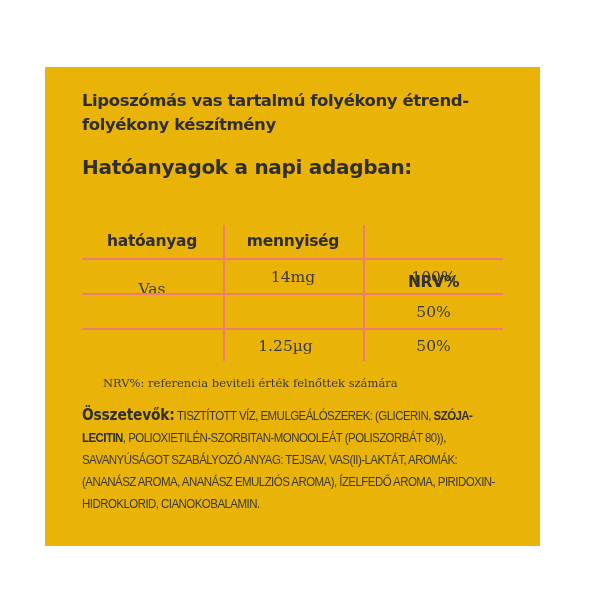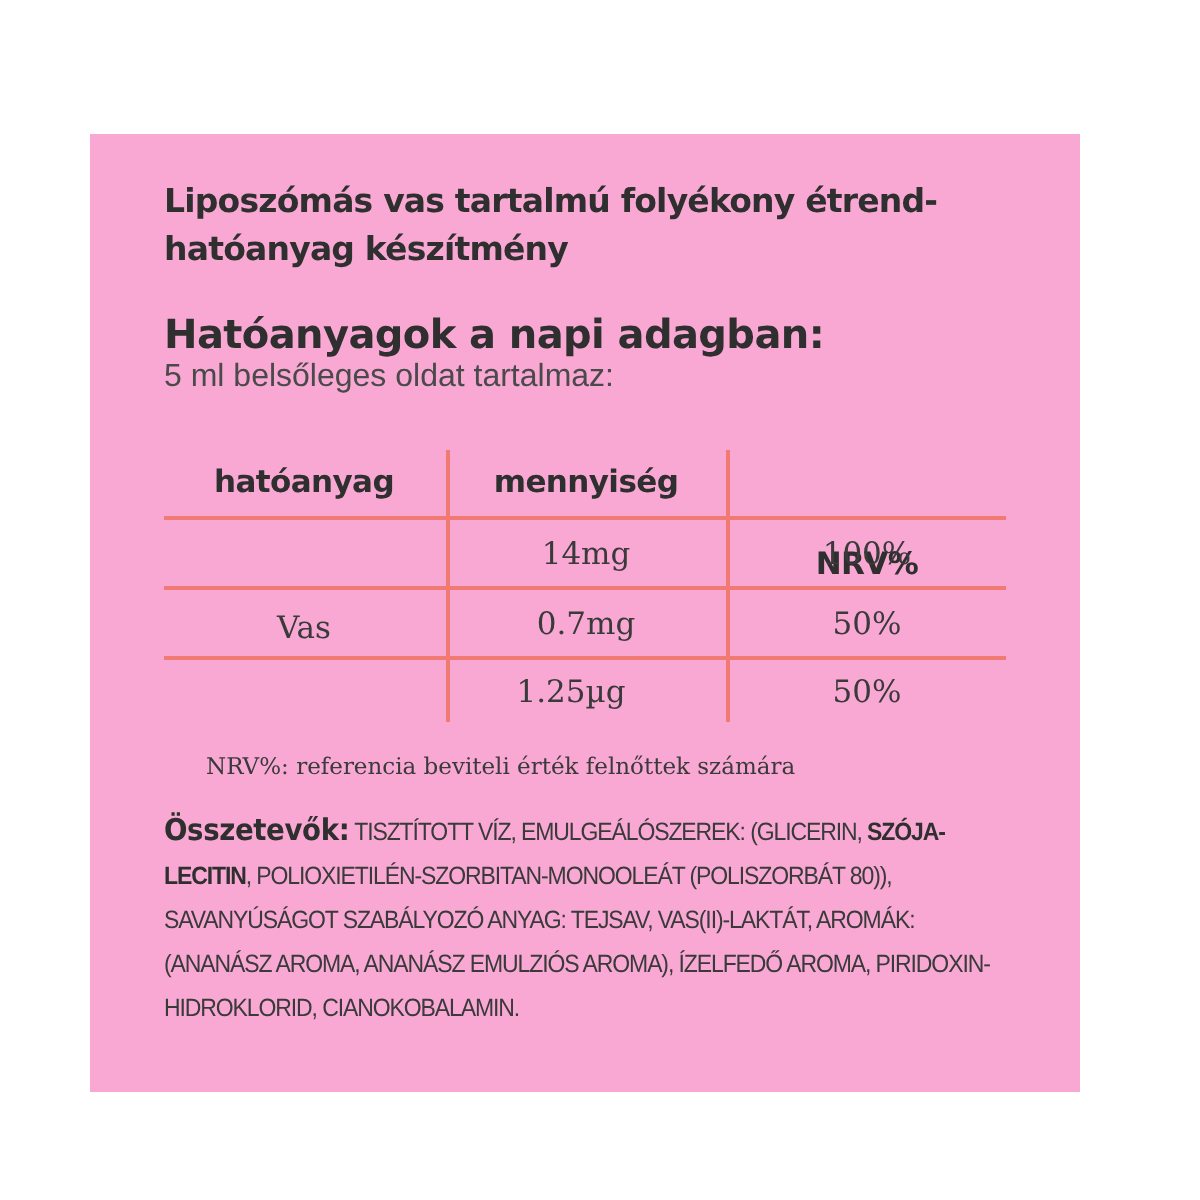--- a/index.html
+++ b/index.html
@@ -2,21 +2,21 @@
 <html><head>
 <meta charset="utf-8">
 <style>
   html, body { margin: 0; padding: 0; }
   body {
     width: 600px; height: 600px; background: #ffffff; position: relative; overflow: hidden;
     font-family: "DejaVu Sans", sans-serif; color: #333333;
   }
   .panel {
     position: absolute; left: 45px; top: 67px; width: 495px; height: 479px;
-    background: #f9a8d4;
+    background: #eab308;
   }
   .title {
     position: absolute; left: 37px; top: 22px; width: 450px;
     font-family: "DejaVu Sans", sans-serif; font-weight: bold; font-size: 16.5px;
     line-height: 24px; color: #2f2f2f; letter-spacing: -0.4px;
   }
   .subhead {
     position: absolute; left: 37px; top: 89px;
     font-weight: bold; font-size: 20px; line-height: 22px; color: #2f2f2f; letter-spacing: -0.3px;
   }
@@ -52,37 +52,35 @@
     letter-spacing: -0.2px;
   }
   .ingredients b { font-weight: bold; color: #2f2f2f; }
 </style>
 </head>
 <body>
 
 <div class="panel">
   <div class="title">
     <div>Liposzómás vas tartalmú folyékony étrend-</div>
-    <div>hatóanyag készítmény</div>
+    <div>folyékony készítmény</div>
   </div>
 
   <div class="subhead">Hatóanyagok a napi adagban:</div>
-  <div class="intro">5 ml belsőleges oldat tartalmaz:</div>
 
   <div class="table">
 
     <div class="cell head" style="left:142px;width:138px;top:0;">mennyiség</div>
     <div class="cell head" style="left:0;width:140px;top:0;">hatóanyag</div>
     <div class="cell head" style="left:282px;width:139px;top:0;margin-top:41px;">NRV%</div>
 
-    <div class="cell" style="left:0;width:140px;top:48px;margin-top:25px;">Vas</div>
+    <div class="cell" style="left:0;width:140px;top:48px;">Vas</div>
     <div class="cell" style="left:142px;width:138px;top:36px;">14mg</div>
     <div class="cell" style="left:282px;width:139px;top:36px;">100%</div>
 
-    <div class="cell" style="left:142px;width:138px;top:71px;">0.7mg</div>
     <div class="cell" style="left:282px;width:139px;top:71px;">50%</div>
 
     <div class="cell" style="left:142px;width:123px;top:105px;">1.25µg</div>
     <div class="cell" style="left:282px;width:139px;top:105px;">50%</div>
 
     <div class="hline" style="top:33px;"></div>
     <div class="hline" style="top:68px;"></div>
     <div class="hline" style="top:103px;"></div>
     <div class="vline" style="left:141px;"></div>
     <div class="vline" style="left:281px;"></div>

